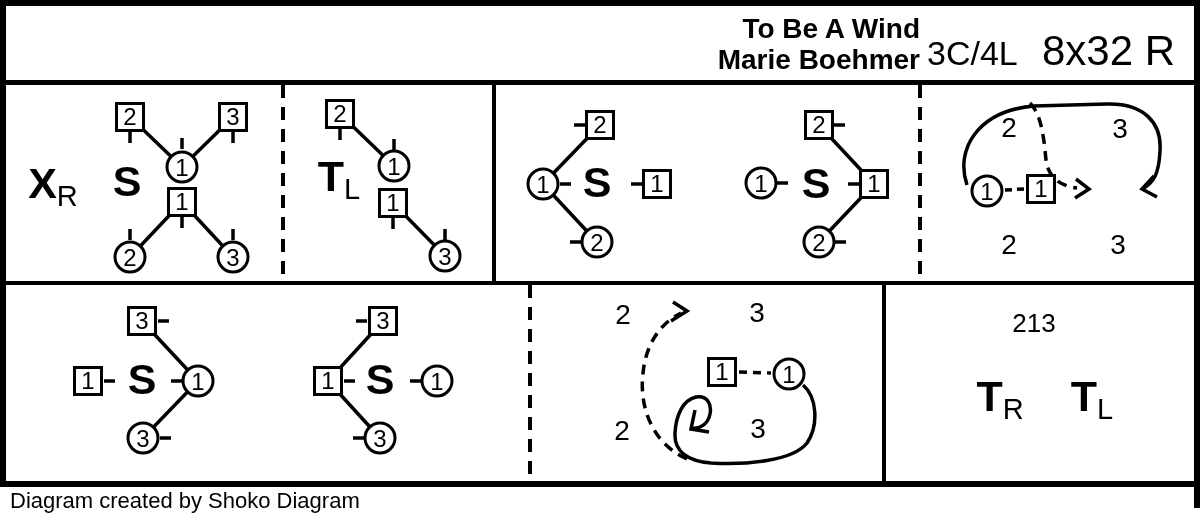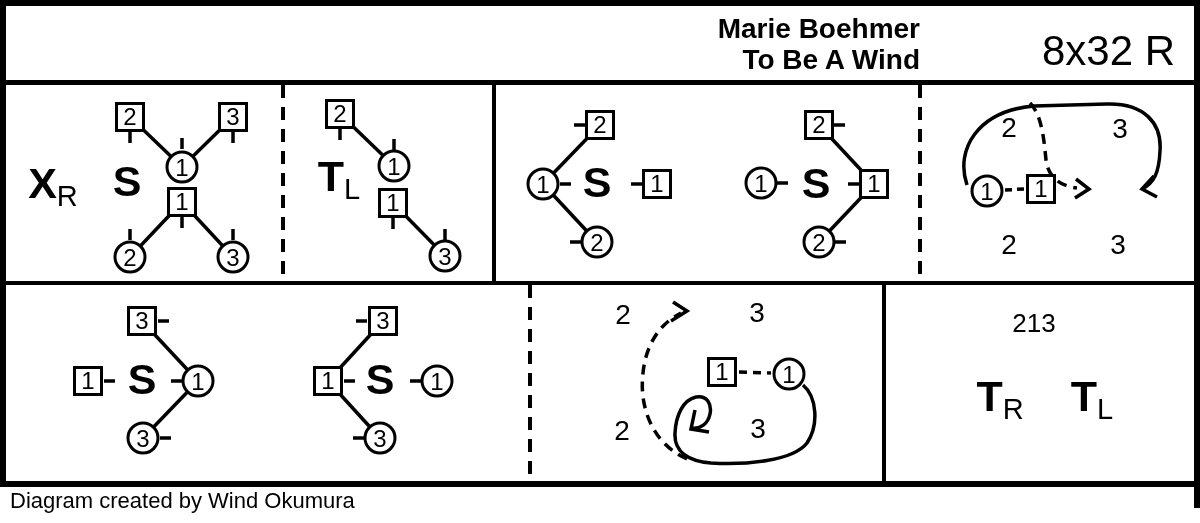--- a/index.html
+++ b/index.html
@@ -35,23 +35,24 @@
   .w{stroke-width:3.5px;}
 </style>
 </head>
 <body>
 
 <div class="page">
   <div class="frame"></div>
 
   <div class="header">
     <div class="tune-block">
+      <div>To Be A Wind</div>
       <div>Marie Boehmer</div>
-      <div>To Be A Wind</div>
     </div>
+    <div class="set-format">3C/4L</div>
     <div class="repeat-code">8x32 R</div>
   </div>
 
   <div class="hline" style="top:281px;"></div>
   <div class="vdash" style="left:281px;top:85px;height:196px;"></div>
   <div class="vline" style="left:492px;top:85px;height:196px;"></div>
   <div class="vdash" style="left:918px;top:85px;height:196px;"></div>
   <div class="vdash" style="left:528px;top:285px;height:196px;"></div>
   <div class="vline" style="left:882px;top:285px;height:196px;"></div>
 
@@ -202,14 +203,14 @@
       <span class="main">T</span>
         <span class="sub">R</span>
     </span>
     <span class="mv" style="left:206px;top:112px;">
       <span class="main">T</span>
         <span class="sub">L</span>
     </span>
   </div>
 
   <div class="right-ext"></div>
-  <div class="caption">Diagram created by Wind Okumura</div>
+  <div class="caption">Diagram created by Shoko Diagram</div>
 </div>
 
 </body></html>

